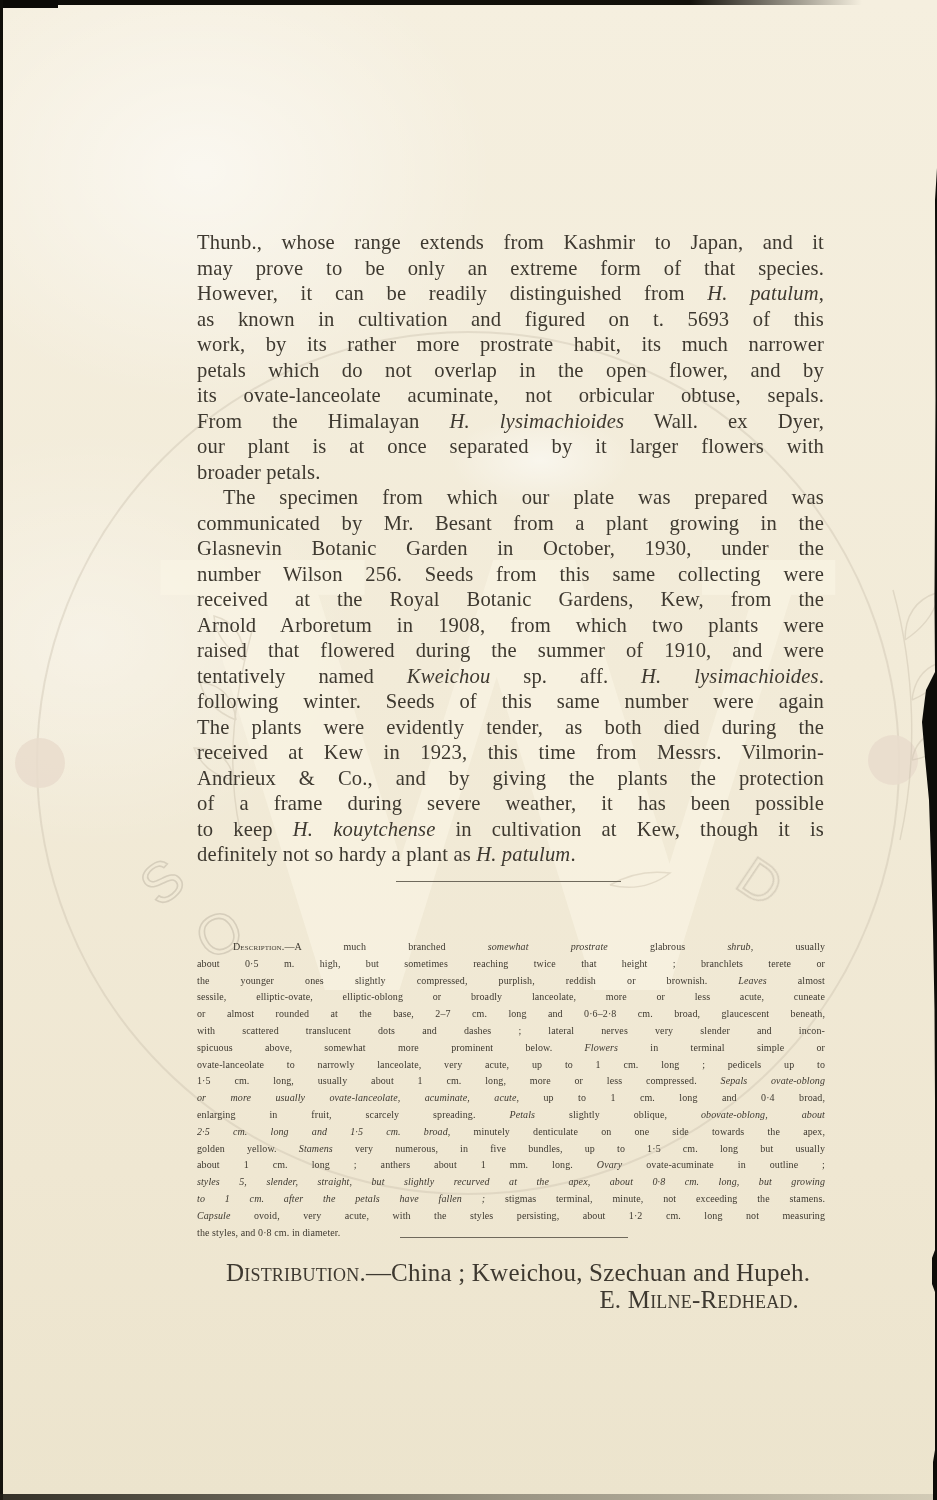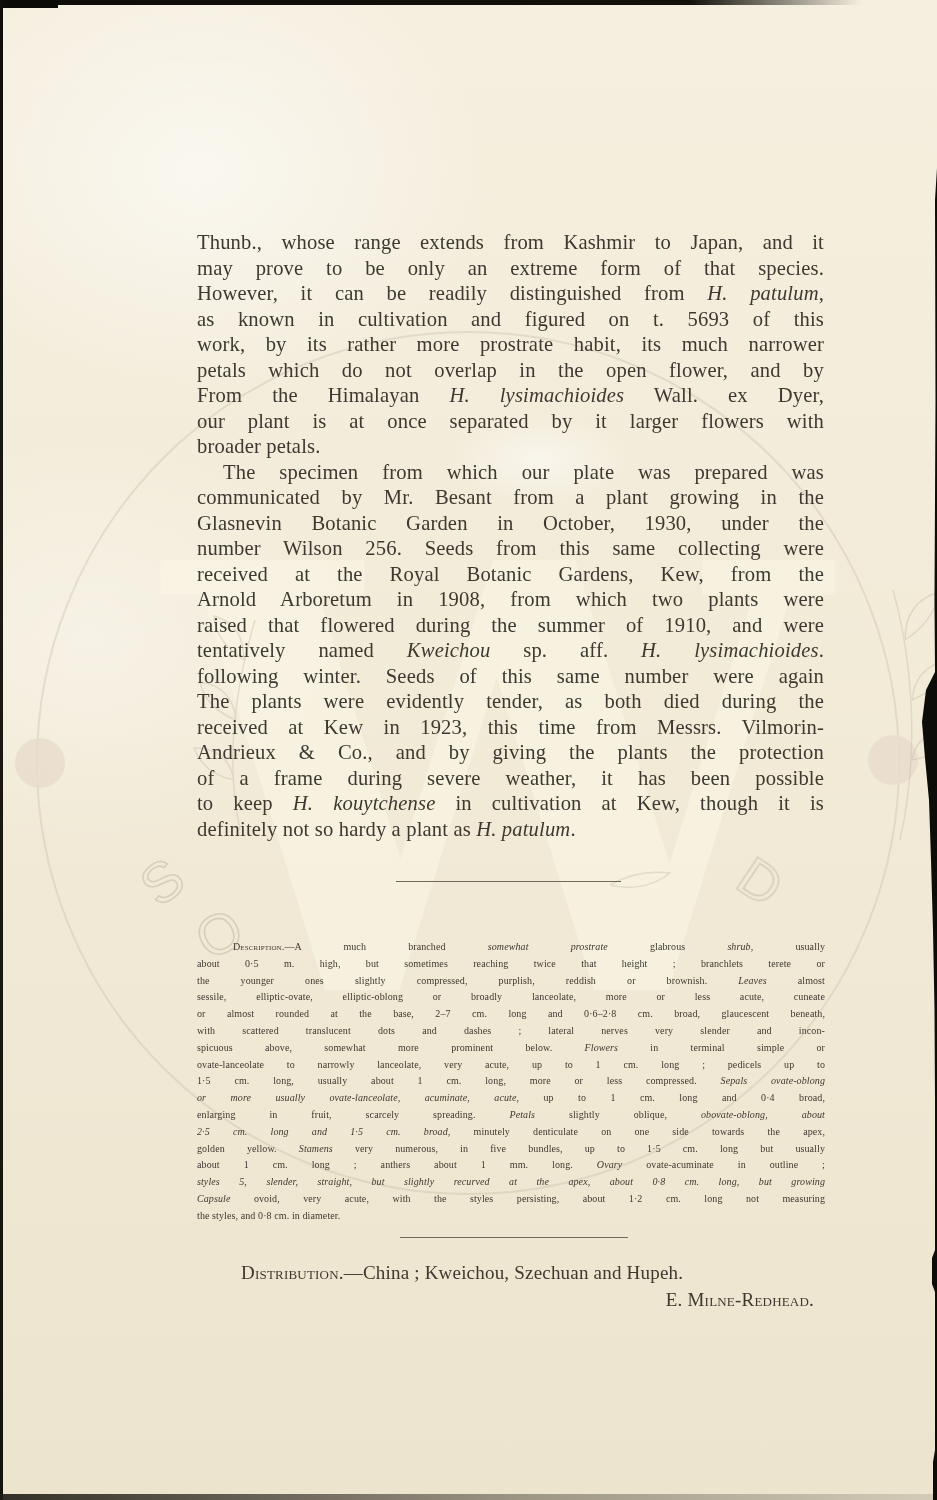--- a/index.html
+++ b/index.html
@@ -29,22 +29,22 @@
   .tline.indent { text-indent:26px; }
   .tline.right { text-align-last:right; padding-right:29px; }
   .it { font-style:italic; }
   .sc { font-variant:small-caps; }
   .desc-text { position:absolute; left:197px; top:906px; width:628px;
     font-size:10px; line-height:16.8px; letter-spacing:.1px;margin-top:33px; }
   .desc-text .tline.indent { text-indent:36px; }
   .rule { position:absolute; height:1px; background:#6f695c; }
   #rule-1 { left:396px; top:881px; width:225px; }
   #rule-2 { left:400px; top:1237px; width:228px; }
-  .distribution { position:absolute; left:215px; top:1259px; width:628px;
-    font-size:19px; line-height:27px; letter-spacing:.2px; }
+  .distribution { position:absolute; left:200px; top:1259px; width:628px;
+    font-size:25px; line-height:27px; letter-spacing:.2px; }
 </style>
 </head>
 <body>
 
 <div id="page">
 
   <svg class="layer" viewBox="0 0 937 1500" xmlns="http://www.w3.org/2000/svg" aria-hidden="true">
     <circle cx="468" cy="763" r="431" fill="none" stroke="#c8beac" stroke-width="2" opacity="0.38"></circle>
     <circle cx="40" cy="763" r="25" fill="#e9dccd" opacity="0.85"></circle>
     <circle cx="893" cy="760" r="25" fill="#e9dccd" opacity="0.85"></circle>
@@ -70,20 +70,21 @@
   </svg>
 
   <div class="main-text">
     <div>
         <div class="tline"><span>Thunb., whose range extends from Kashmir to Japan, and it</span></div>
         <div class="tline"><span>may prove to be only an extreme form of that species.</span></div>
         <div class="tline"><span>However, it can be readily distinguished from </span><span class="it">H. patulum</span><span>,</span></div>
         <div class="tline"><span>as known in cultivation and figured on t. 5693 of this</span></div>
         <div class="tline"><span>work, by its rather more prostrate habit, its much narrower</span></div>
         <div class="tline"><span>petals which do not overlap in the open flower, and by</span></div>
+        <div class="tline"><span>its ovate-lanceolate acuminate, not orbicular obtuse, sepals.</span></div>
         <div class="tline"><span>From the Himalayan </span><span class="it">H. lysimachioides</span><span> Wall. ex Dyer,</span></div>
         <div class="tline"><span>our plant is at once separated by it larger flowers with</span></div>
         <div class="tline last"><span>broader petals.</span></div>
       </div>
     <div>
         <div class="tline indent"><span>The specimen from which our plate was prepared was</span></div>
         <div class="tline"><span>communicated by Mr. Besant from a plant growing in the</span></div>
         <div class="tline"><span>Glasnevin Botanic Garden in October, 1930, under the</span></div>
         <div class="tline"><span>number Wilson 256.  Seeds from this same collecting were</span></div>
         <div class="tline"><span>received at the Royal Botanic Gardens, Kew, from the</span></div>
@@ -111,20 +112,21 @@
       <div class="tline"><span>with scattered translucent dots and dashes ; lateral nerves very slender and incon-</span></div>
       <div class="tline"><span>spicuous above, somewhat more prominent below.  </span><span class="it">Flowers</span><span> in terminal simple or</span></div>
       <div class="tline"><span>ovate-lanceolate to narrowly lanceolate, very acute, up to 1 cm. long ; pedicels up to</span></div>
       <div class="tline"><span>1·5 cm. long, usually about 1 cm. long, more or less compressed.  </span><span class="it">Sepals ovate-oblong</span></div>
       <div class="tline"><span class="it">or more usually ovate-lanceolate, acuminate, acute</span><span>, up to 1 cm. long and 0·4 broad,</span></div>
       <div class="tline"><span>enlarging in fruit, scarcely spreading.  </span><span class="it">Petals</span><span> slightly oblique, </span><span class="it">obovate-oblong, about</span></div>
       <div class="tline"><span class="it">2·5 cm. long and 1·5 cm. broad</span><span>, minutely denticulate on one side towards the apex,</span></div>
       <div class="tline"><span>golden yellow.  </span><span class="it">Stamens</span><span> very numerous, in five bundles, up to 1·5 cm. long but usually</span></div>
       <div class="tline"><span>about 1 cm. long ; anthers about 1 mm. long.  </span><span class="it">Ovary</span><span> ovate-acuminate in outline ;</span></div>
       <div class="tline"><span class="it">styles 5, slender, straight, but slightly recurved at the apex, about 0·8 cm. long, but growing</span></div>
+      <div class="tline"><span class="it">to 1 cm. after the petals have fallen ;</span><span> stigmas terminal, minute, not exceeding the stamens.</span></div>
       <div class="tline"><span class="it">Capsule</span><span> ovoid, very acute, with the styles persisting, about 1·2 cm. long not measuring</span></div>
       <div class="tline last"><span>the styles, and 0·8 cm. in diameter.</span></div>
     </div>
 
   <div id="rule-2" class="rule"></div>
 
   <div class="distribution">
       <div class="tline indent last"><span class="sc">Distribution.</span><span>—China ; Kweichou, Szechuan and Hupeh.</span></div>
       <div class="tline right"><span class="sc">E. Milne-Redhead.</span></div>
     </div>

